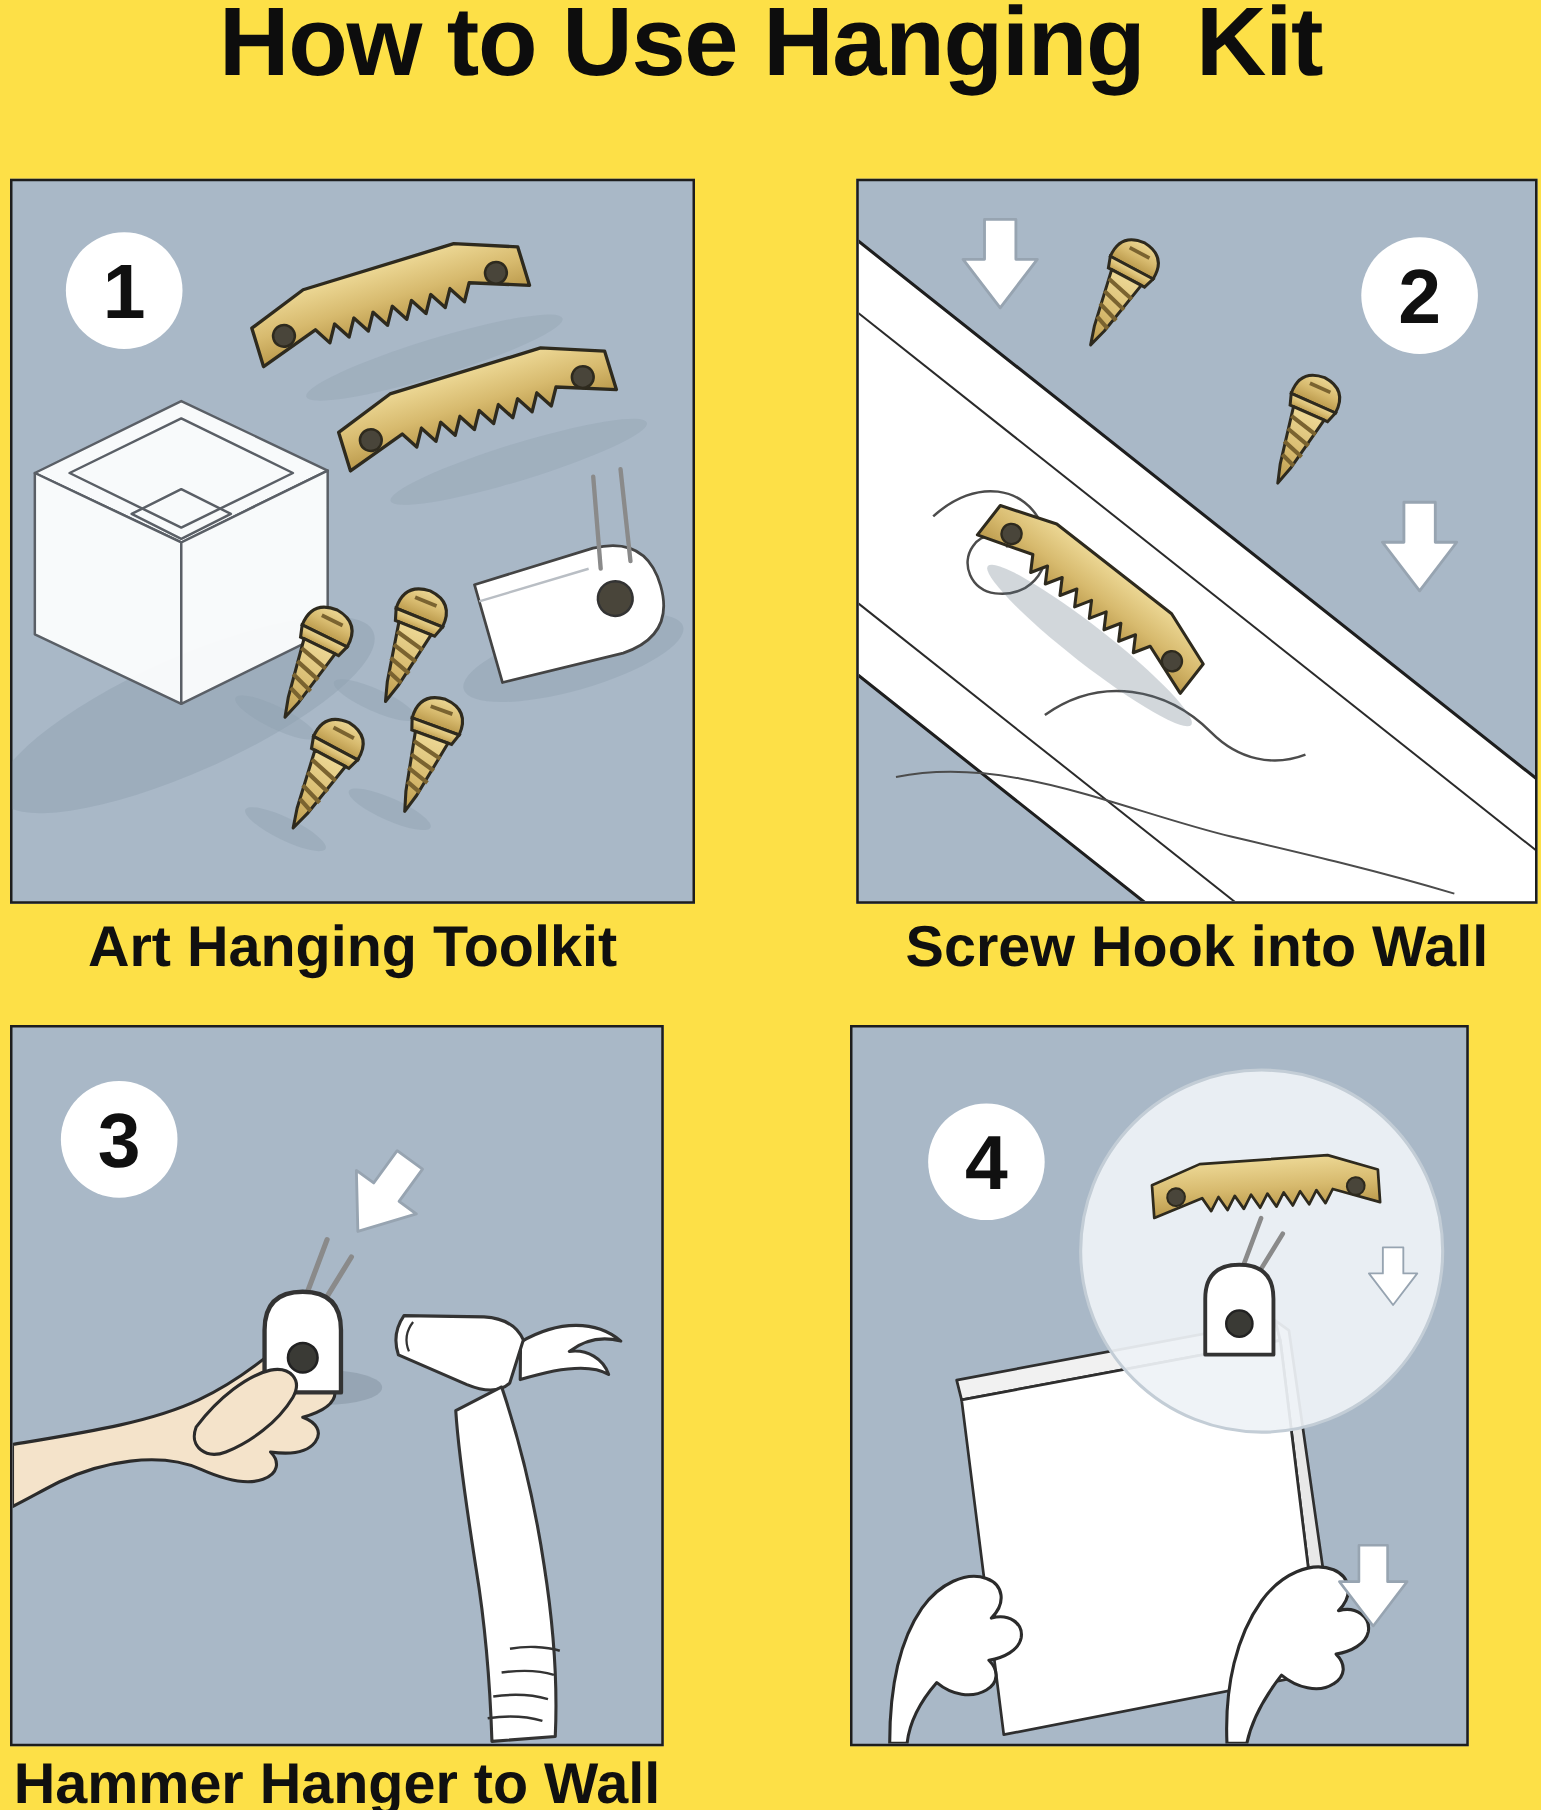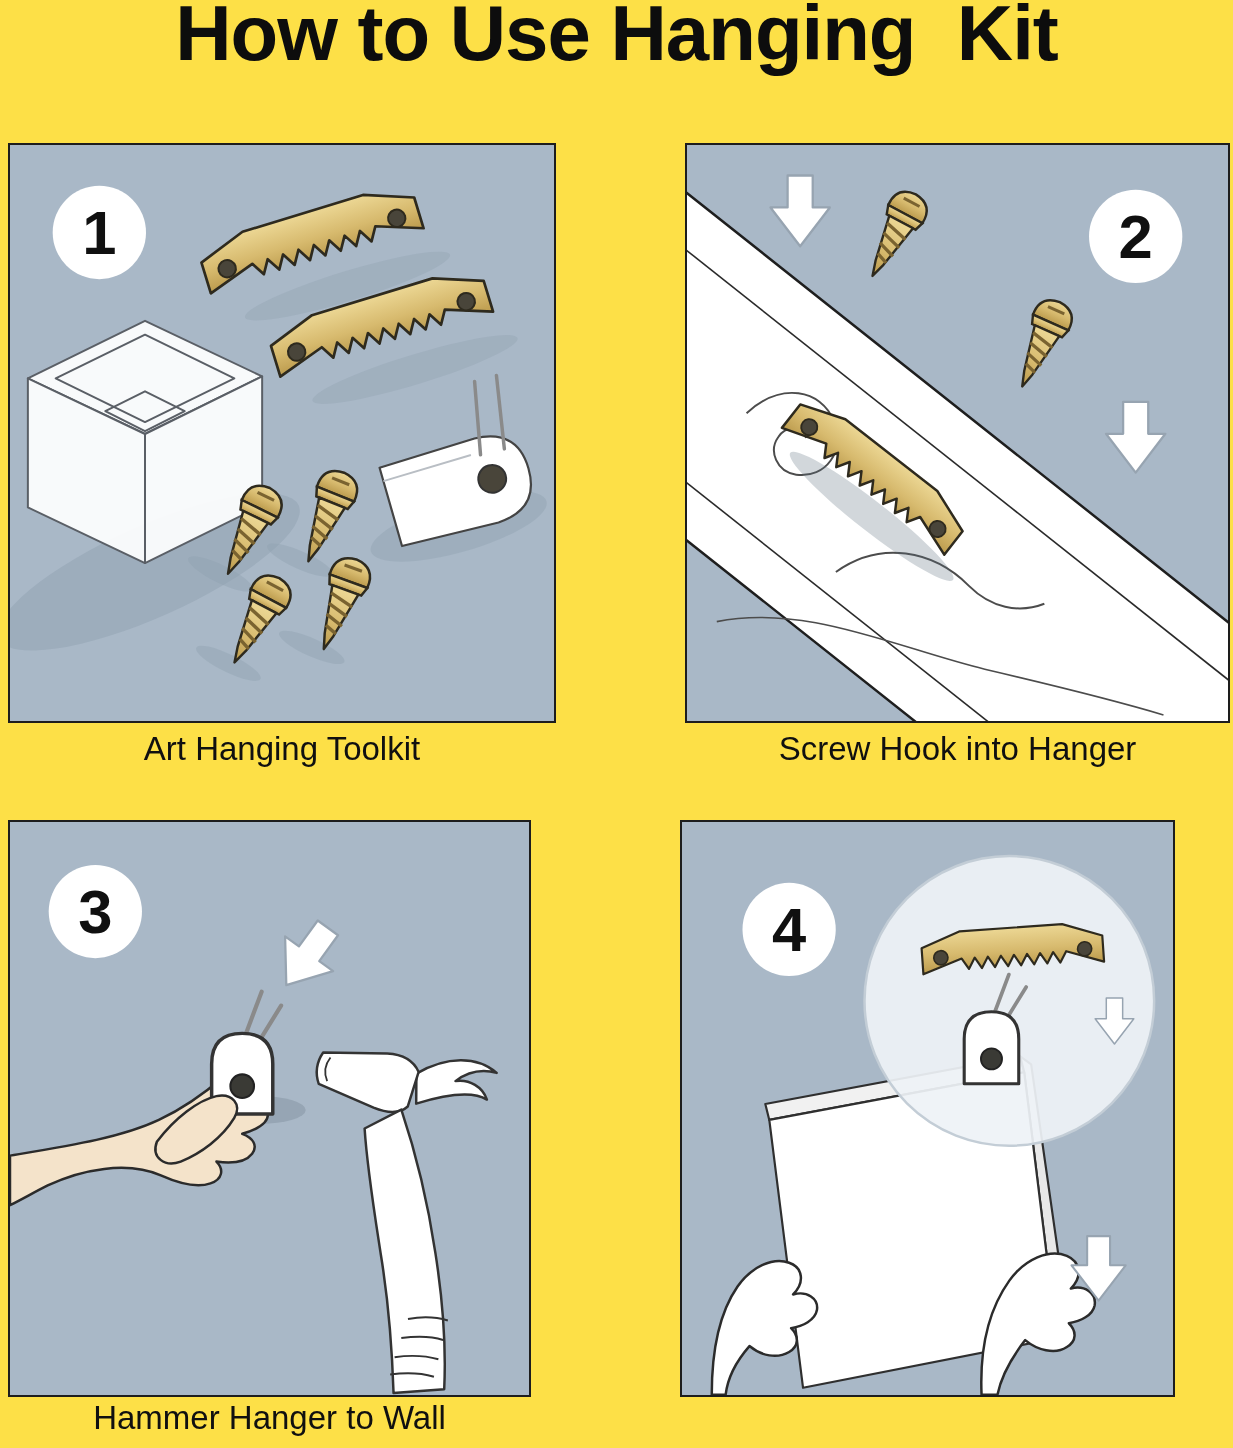--- a/index.html
+++ b/index.html
@@ -6,21 +6,21 @@
   body{font-family:"Liberation Sans",sans-serif;color:#101010}
   .page{position:relative;width:1233px;height:1448px;background:#fde047;overflow:hidden}
   .title{position:absolute;top:-12px;left:0;width:100%;margin:0;text-align:center;
          font-size:78px;font-weight:600;letter-spacing:-1px;white-space:pre;color:#0d0d0d}
   .panel{position:absolute;background:var(--panel-bg,#a9b8c7);border:2px solid #1d1d1d;box-sizing:border-box;overflow:hidden}
   .panel svg{display:block;width:100%;height:100%}
   #panel-1{left:8px;top:143px;width:548px;height:580px}
   #panel-2{left:685px;top:143px;width:545px;height:580px}
   #panel-3{left:8px;top:820px;width:523px;height:577px}
   #panel-4{left:680px;top:820px;width:495px;height:577px}
-  .caption{position:absolute;text-align:center;font-size:33px;font-weight:400;color:#101010}
+  .caption{position:absolute;text-align:center;font-size:46px;font-weight:700;color:#101010}
   #caption-1{left:8px;top:730px;width:548px}
   #caption-2{left:685px;top:730px;width:545px}
   #caption-3{left:8px;top:1399px;width:523px}
   #caption-4{left:680px;top:1399px;width:495px}
   .badge-num{font-family:"Liberation Sans",sans-serif}
 </style>
 </head>
 <body>
 
 <svg width="0" height="0" style="position:absolute" aria-hidden="true">
@@ -200,16 +200,16 @@
         <use href="#arrow-shape" xlink:href="#arrow-shape" transform="translate(420,455) scale(1.05)"></use>
       </g>
       <g>
         <circle cx="108" cy="108" r="47" fill="#ffffff"></circle>
         <text class="badge-num" x="108" y="130" font-size="62" font-weight="700" text-anchor="middle" fill="#101010" font-family="Liberation Sans, sans-serif">4</text>
       </g>
     </svg>
   </div>
 
   <div class="caption" id="caption-1">Art Hanging Toolkit</div>
-  <div class="caption" id="caption-2">Screw Hook into Hanger</div>
+  <div class="caption" id="caption-2">Screw Hook into Wall</div>
   <div class="caption" id="caption-3">Hammer Hanger to Wall</div>
 
 </div>
 
 </body></html>

